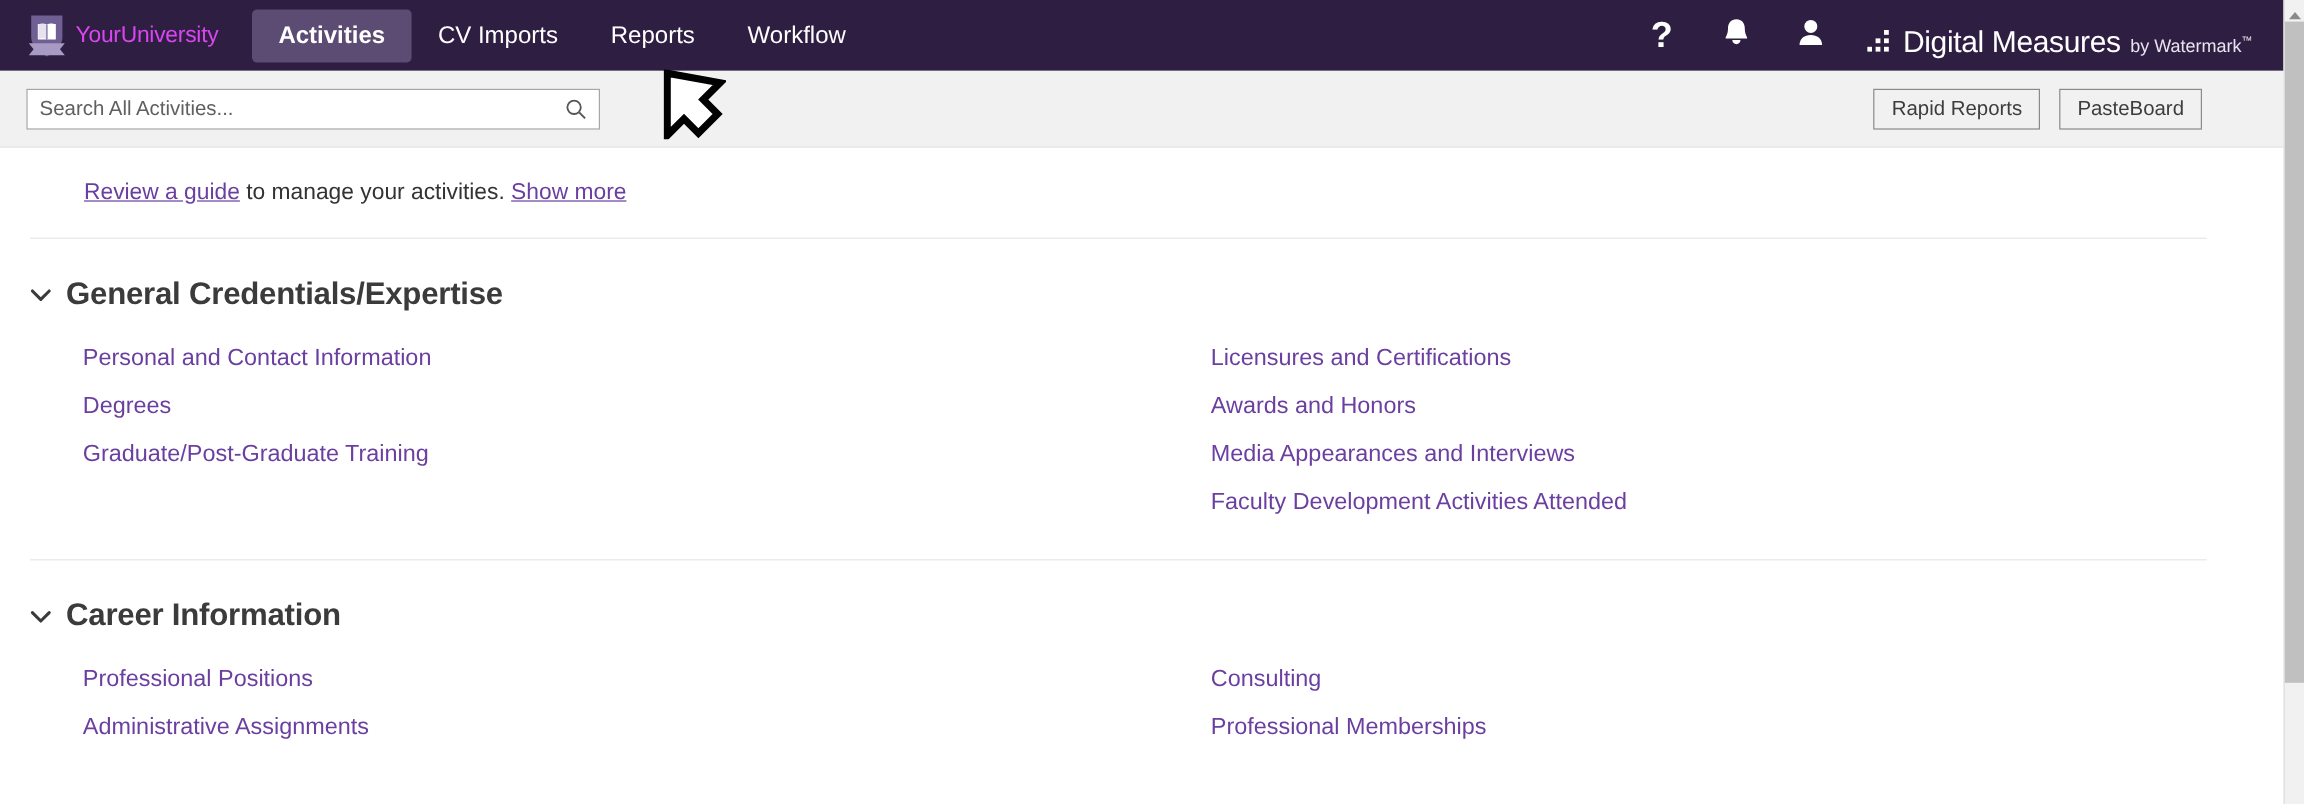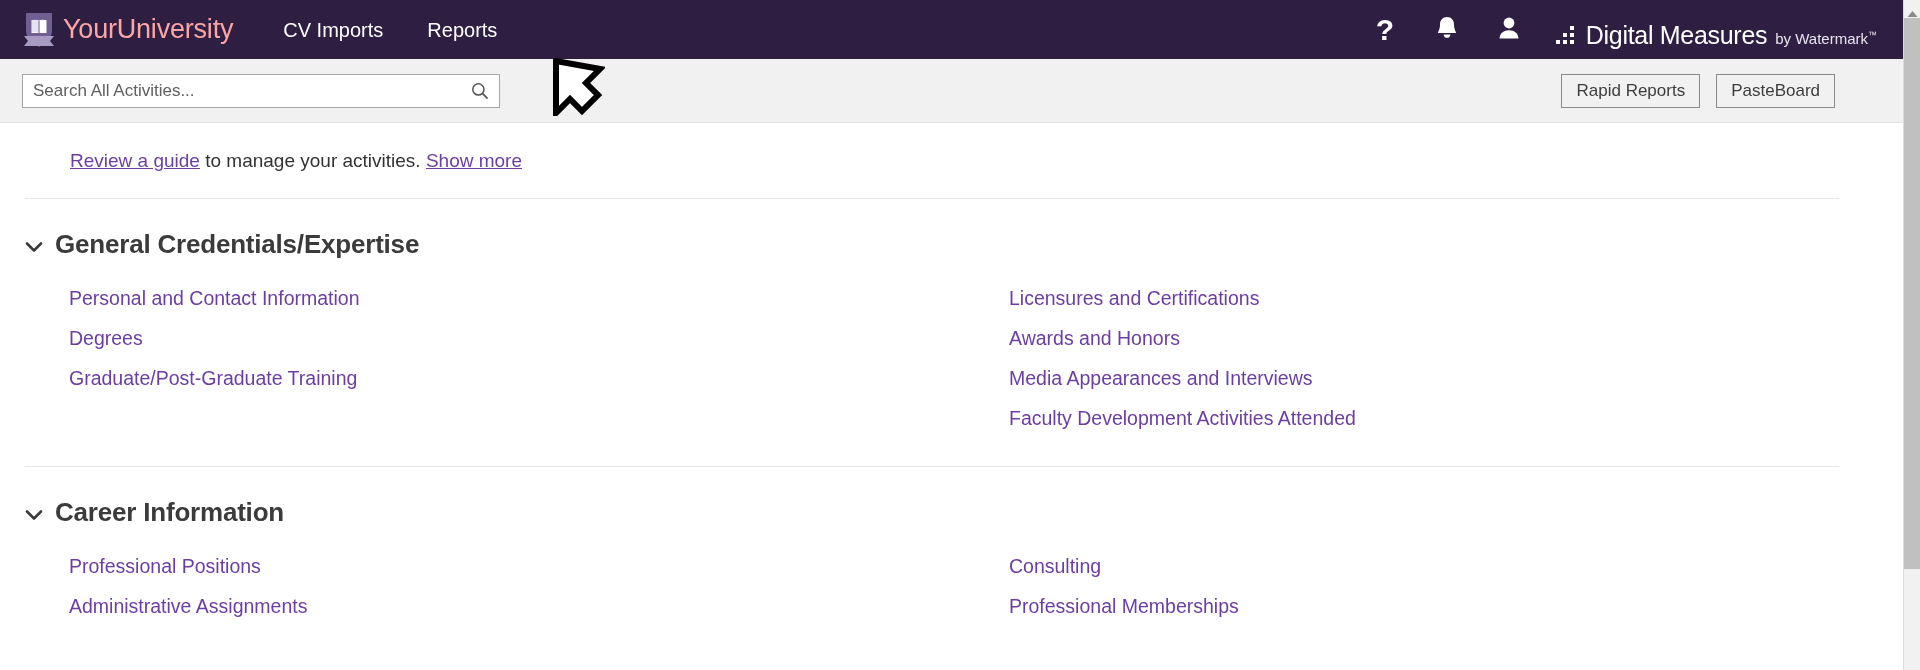--- a/index.html
+++ b/index.html
@@ -27,22 +27,22 @@
     align-items: center;
     gap: 7px;
     flex: 0 0 auto;
   }
   .shield {
     width: 34px; height: 38px;
     position: relative;
     flex: 0 0 auto;
   }
   .brand-name {
-    color: #fca5a5;
-    font-size: 27px;
+    color: #d946ef;
+    font-size: 19px;
     font-weight: 400;
     letter-spacing: -0.2px;
     white-space: nowrap;
   }
   .navitems {
     display: flex;
     align-items: center;
     margin-left: 28px;
     gap: 0px;
   }
@@ -248,22 +248,24 @@
         <path d="M17 9.6 c-2 -1.2 -5 -1.2 -7 -0.4 v12.2 c2 -0.8 5 -0.8 7 0.4 Z" fill="#e6e2f0"></path>
         <path d="M17 9.6 c2 -1.2 5 -1.2 7 -0.4 v12.2 c-2 -0.8 -5 -0.8 -7 0.4 Z" fill="#ffffff"></path>
         <rect x="16.4" y="9.2" width="1.3" height="13" fill="#8f82ad"></rect>
         <path d="M2 25 h30 l-4 5 l4 5 h-30 l4 -5 Z" fill="#a79bc4"></path>
       </svg>
     </span>
     <span class="brand-name">YourUniversity</span>
   </div>
 
   <div class="navitems">
+    <div class="navitem active">Activities</div>
     <div class="navitem">CV Imports</div>
     <div class="navitem">Reports</div>
+    <div class="navitem">Workflow</div>
   </div>
 
   <div class="nav-right">
     <div class="icon-btn">
       <span class="qmark">?</span>
     </div>
     <div class="icon-btn">
       <span>
         <svg width="24" height="26" viewBox="0 0 24 26">
           <path d="M12 2 C7.6 2 5 5.2 5 9.6 c0 5.4 -2 6.6 -2 8.4 h18 c0 -1.8 -2 -3 -2 -8.4 C19 5.2 16.4 2 12 2 Z" fill="#ffffff"></path>

